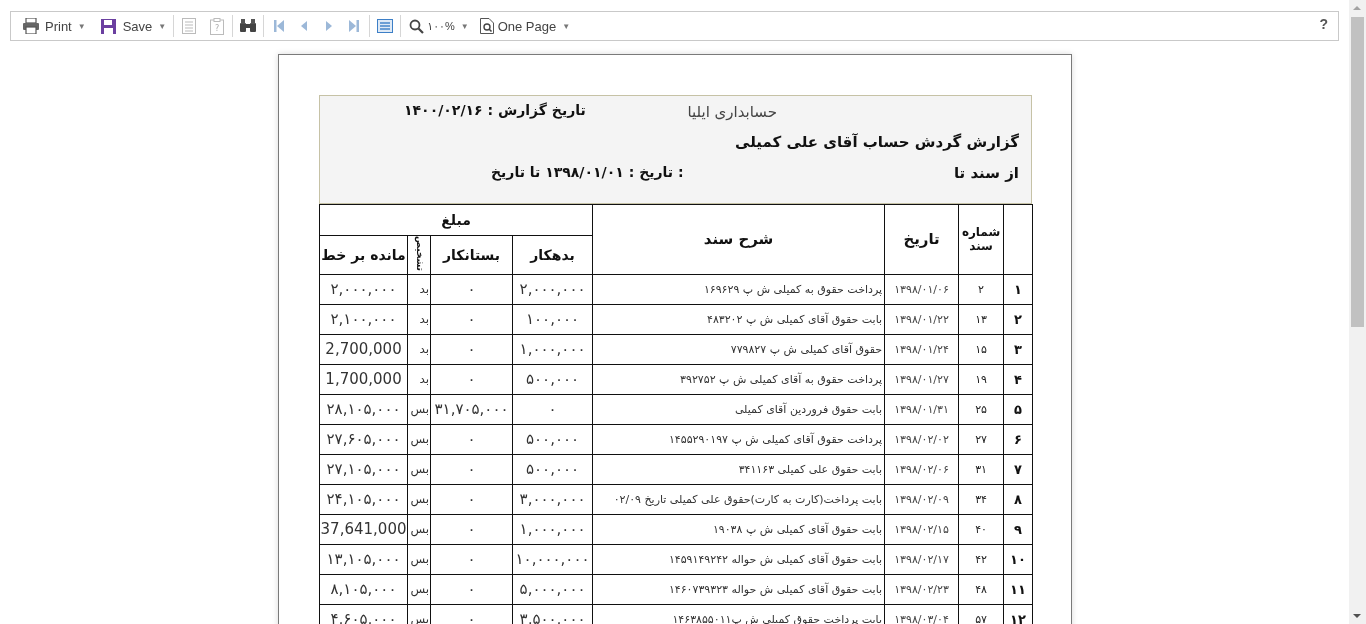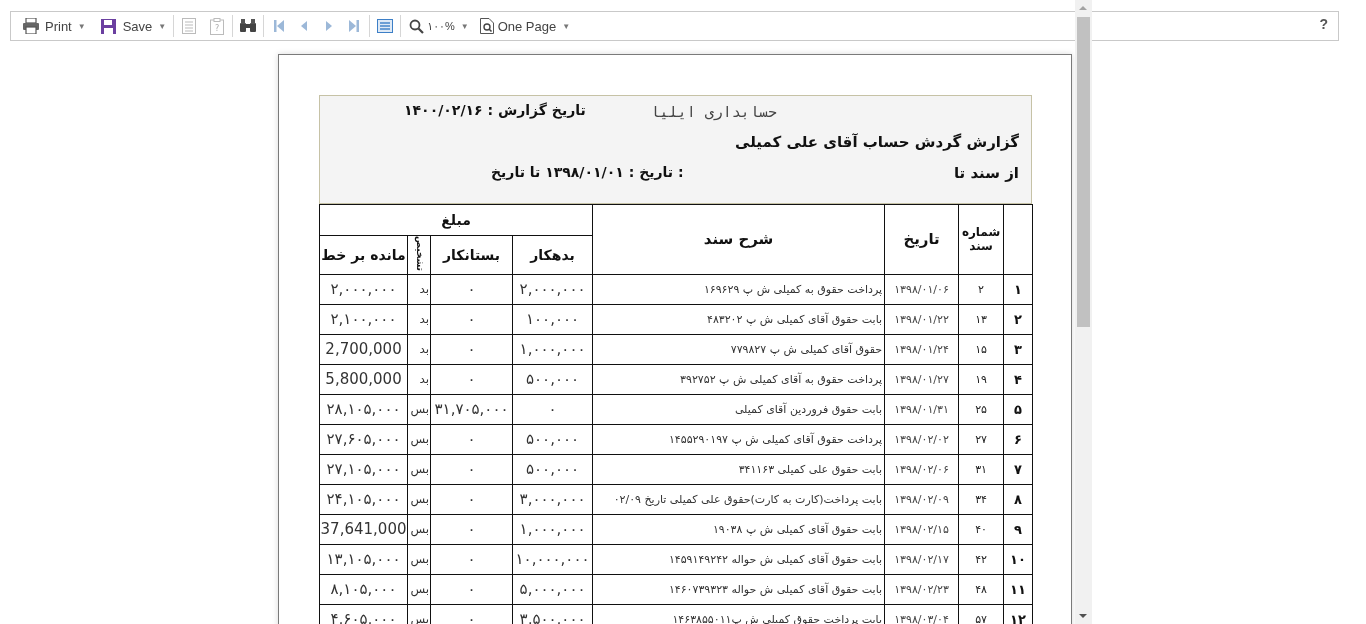--- a/index.html
+++ b/index.html
@@ -1,21 +1,21 @@
 <!DOCTYPE html>
 <html><head>
 <meta charset="utf-8">
 <style>
   * { box-sizing: border-box; margin: 0; padding: 0; }
   html, body {
     width: 1366px; height: 624px; overflow: hidden;
     background: #ffffff;
     font-family: "DejaVu Sans", sans-serif;
   }
-  .viewer { position: relative; width: 1092px; height: 624px; background: #ffffff; }
+  .viewer { position: relative; width: 1366px; height: 624px; background: #ffffff; }
 
   
   .toolbar {
     position: absolute; left: 10px; top: 11px; width: 1329px; height: 30px;
     border: 1px solid #c9c9c9; background: #fff;
     display: flex; align-items: center; padding-left: 6px;
     font-family: "Liberation Sans", sans-serif; font-size: 13px; color: #444;
   }
   .tb-btn { display: flex; align-items: center; height: 24px; padding: 0 3px; cursor: pointer; }
   .tb-btn .lbl { margin-left: 3px; color: #444; }
@@ -46,21 +46,21 @@
     box-shadow: 0 0 6px rgba(0,0,0,0.15);
   }
   .report {
     position: absolute; left: 40px; top: 40px; width: 713px;
     font-family: "DejaVu Sans", sans-serif;
   }
   .header-box {
     position: relative; width: 713px; height: 109px;
     background: #f4f4f4; border: 1px solid #c6c2a6;
   }
-  .company { position: absolute; right: 254px; top: 7px; font-size: 15px; color: #444; direction: rtl; font-family: Liberation Mono, monospace; }
+  .company { position: absolute; right: 254px; top: 7px; font-size: 15px; color: #444; direction: rtl; }
   .report-date { position: absolute; left: 84px; top: 6px; font-size: 14px; font-weight: bold; color: #111; direction: rtl; }
   .report-title { position: absolute; right: 12px; top: 37px; font-size: 15px; font-weight: bold; color: #111; direction: rtl; }
   .from-doc { position: absolute; right: 12px; top: 68px; font-size: 15px; font-weight: bold; color: #111; direction: rtl; }
   .date-range { position: absolute; left: 171px; top: 68px; font-size: 14px; font-weight: bold; color: #111; direction: rtl; }
 
   table.grid {
     width: 713px; border-collapse: collapse; direction: rtl; table-layout: fixed;
     font-family: "DejaVu Sans", sans-serif;
   }
   table.grid td, table.grid th { border: 1px solid #111; text-align: center; color: #222; }
@@ -255,21 +255,21 @@
                 <td class="amt">2,700,000</td>
               </tr>
               <tr>
                 <td class="rownum">۴</td>
                 <td>۱۹</td>
                 <td class="date">۱۳۹۸/۰۱/۲۷</td>
                 <td class="desc">پرداخت حقوق به آقای کمیلی ش پ ۳۹۲۷۵۲</td>
                 <td class="amt">۵۰۰,۰۰۰</td>
                 <td class="amt">۰</td>
                 <td class="flag">بد</td>
-                <td class="amt">5,800,000</td>
+                <td class="amt">1,700,000</td>
               </tr>
               <tr>
                 <td class="rownum">۵</td>
                 <td>۲۵</td>
                 <td class="date">۱۳۹۸/۰۱/۳۱</td>
                 <td class="desc">بابت حقوق فروردین آقای کمیلی</td>
                 <td class="amt">۰</td>
                 <td class="amt">۳۱,۷۰۵,۰۰۰</td>
                 <td class="flag">بس</td>
                 <td class="amt">۲۸,۱۰۵,۰۰۰</td>

